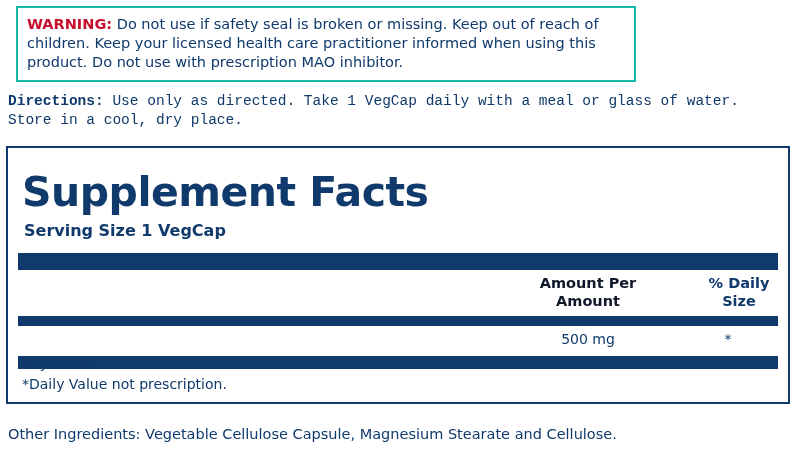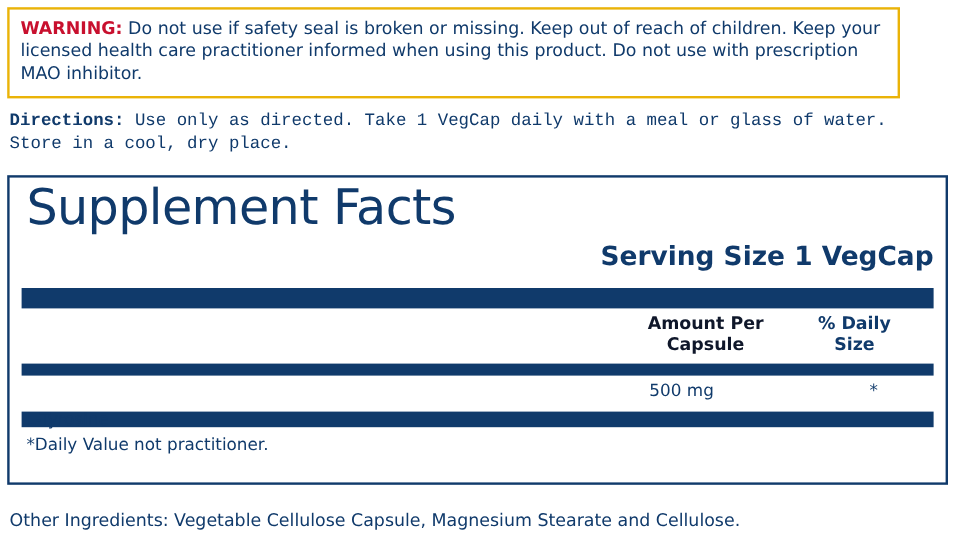--- a/index.html
+++ b/index.html
@@ -24,25 +24,25 @@
   .page {
     width: 796px;
     height: 456px;
     position: relative;
     box-sizing: border-box;
   }
 
   
   .warning-box {
     position: absolute;
-    left: 6px;
+    left: 16px;
     top: 6px;
-    width: 744px;
+    width: 620px;
     box-sizing: border-box;
-    border: 2px solid #eab308;
+    border: 2px solid #14b8a6;
     padding: 7px 9px 8px 9px;
   }
   .warning-text {
     font-size: 14.5px;
     line-height: 1.32;
     color: #103a6b;
     margin: 0;
   }
   .warning-label {
     color: #c8102e;
@@ -70,32 +70,31 @@
     left: 6px;
     top: 146px;
     width: 784px;
     height: 258px;
     box-sizing: border-box;
     border: 2px solid #103a6b;
     padding: 4px 10px 0 10px;
   }
   .sf-title {
     font-size: 41px;
-    font-weight: normal;
+    font-weight: bold;
     letter-spacing: -0.5px;
     line-height: 1.0;
-    margin: 1px 0 0 4px;
+    margin: 20px 0 0 4px;
     color: #103a6b;
   }
   .sf-serving {
-    font-size: 22px;
+    font-size: 16px;
     font-weight: bold;
     margin: 8px 0 12px 6px;
     color: #103a6b;
-    text-align: right;
   }
 
   .bar-thick {
     height: 17px;
     background: #103a6b;
     margin-top: 13px;
   }
   .bar-mid {
     height: 10px;
     background: #103a6b;
@@ -117,21 +116,21 @@
     top: 4px;
     width: 140px;
     text-align: center;
     font-size: 14.5px;
     font-weight: bold;
     line-height: 1.25;
     color: #0f172a;
   }
   .col-dv {
     position: absolute;
-    left: 639px;
+    left: 666px;
     top: 4px;
     width: 110px;
     text-align: center;
     font-size: 14.5px;
     font-weight: bold;
     line-height: 1.25;
     color: #103a6b;
   }
 
   .nut-row {
@@ -141,21 +140,21 @@
   .nut-name {
     position: absolute;
     left: 4px;
     top: 5px;
     font-size: 14px;
     color: #103a6b;
     margin-top: 24px;
   }
   .nut-amount {
     position: absolute;
-    left: 480px;
+    left: 500px;
     top: 5px;
     width: 140px;
     text-align: center;
     font-size: 14px;
     color: #103a6b;
   }
   .nut-dv {
     position: absolute;
     left: 655px;
     top: 5px;
@@ -198,36 +197,36 @@
 
   <div class="sf-panel">
     <div class="sf-title">Supplement Facts</div>
     <div class="sf-serving">Serving Size 1 VegCap</div>
 
     <div class="bar-thick"></div>
 
     <div class="head-row">
       <div class="col-amount">
         <div>Amount Per</div>
-        <div>Capsule</div>
+        <div>Amount</div>
       </div>
       <div class="col-dv">
         <div>% Daily</div>
         <div>Size</div>
       </div>
     </div>
 
     <div class="bar-mid"></div>
 
     <div class="nut-row">
       <div class="nut-name">L-Tyrosine</div>
       <div class="nut-amount">500 mg</div>
       <div class="nut-dv">*</div>
     </div>
 
     <div class="bar-bottom"></div>
 
-    <div class="footnote">*Daily Value not practitioner.</div>
+    <div class="footnote">*Daily Value not prescription.</div>
   </div>
 
   <div class="other-ing"><span class="other-label">Other Ingredients:</span><span> Vegetable Cellulose Capsule, Magnesium Stearate and Cellulose.</span></div>
 
 </div>
 
 </body></html>

